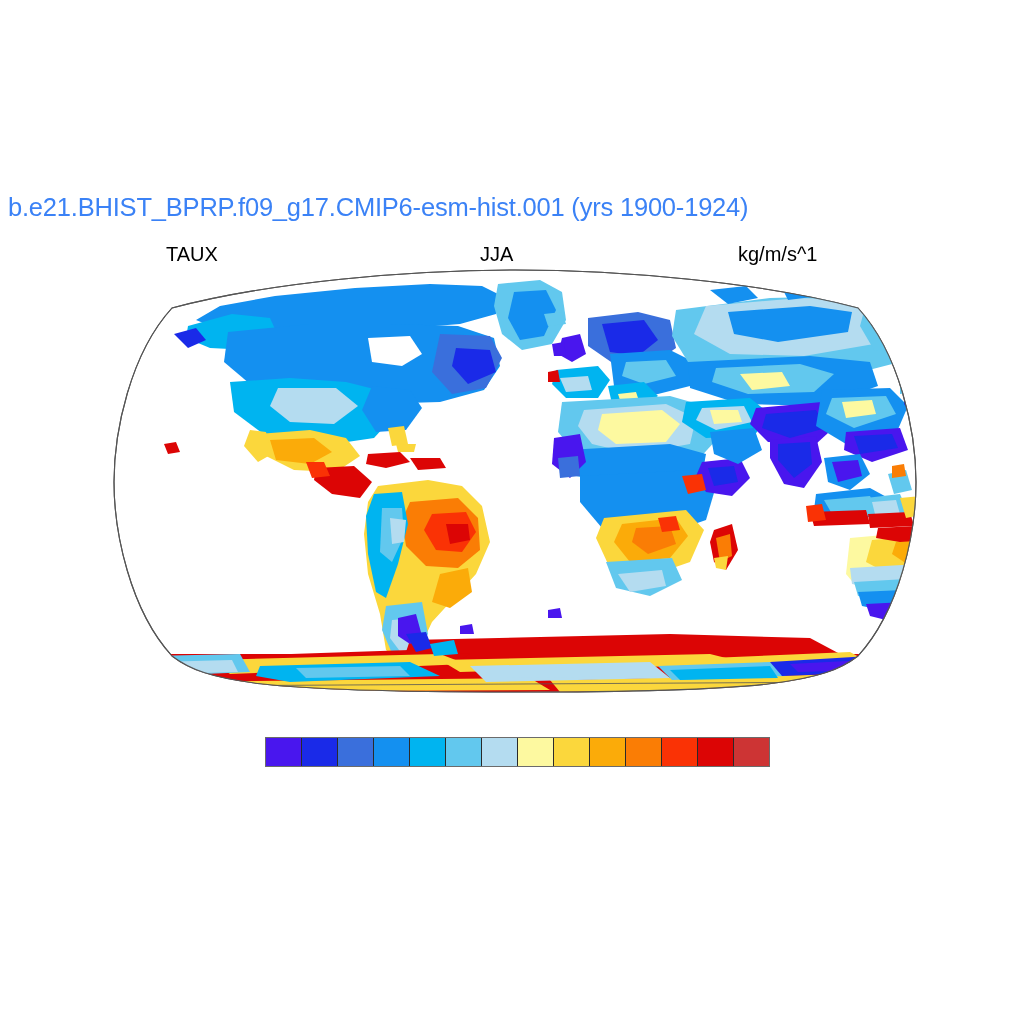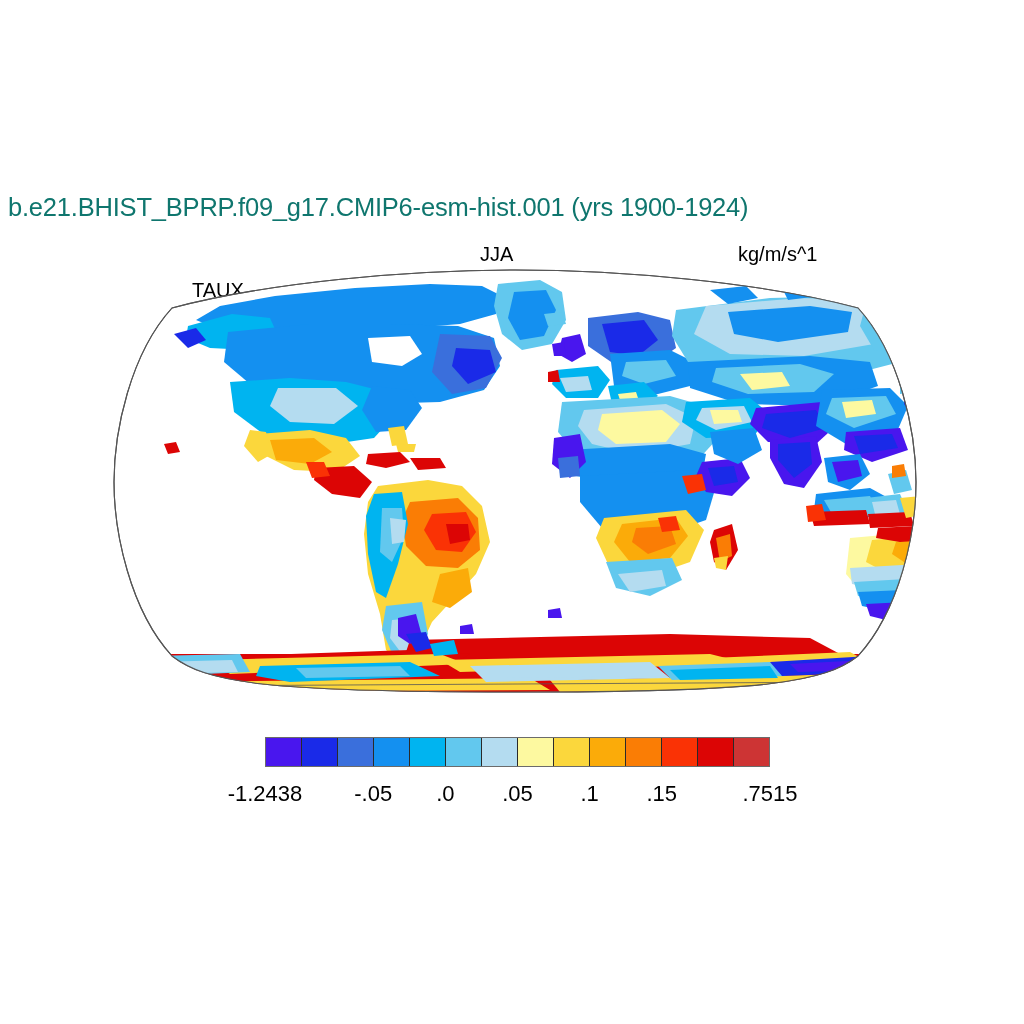--- a/index.html
+++ b/index.html
@@ -1,24 +1,24 @@
 <!DOCTYPE html>
 <html><head>
 <meta charset="utf-8">
 <style>
   html,body{margin:0;padding:0;background:#ffffff;}
   body{width:1024px;height:1024px;position:relative;overflow:hidden;
        font-family:"Liberation Sans","DejaVu Sans",sans-serif;color:#000;}
   #page{position:absolute;inset:0;}
 
   .title{position:absolute;left:8px;top:193px;width:1010px;
-         font-size:25.5px;letter-spacing:-0.2px;white-space:nowrap;color:#0f766e;}
+         font-size:25.5px;letter-spacing:-0.2px;white-space:nowrap;color:#3b82f6;}
 
   .sublabel{position:absolute;top:243px;font-size:20px;white-space:nowrap;color:#000;}
-  .sub-left{left:192px;margin-top:36px;}
+  .sub-left{left:166px;}
   .sub-mid{left:480px;}
   .sub-right{left:738px;}
 
   #mapwrap{position:absolute;left:110px;top:262px;width:810px;height:440px;}
   #mapsvg{display:block;width:810px;height:440px;}
 
   #cbar{position:absolute;left:265px;top:737px;width:505px;height:30px;
         display:flex;border:1px solid #6b6b6b;box-sizing:border-box;}
   #cbar .bin{flex:1 1 0;height:100%;border-right:1px solid #2a2a2a;box-sizing:border-box;}
   #cbar .bin:last-child{border-right:none;}
@@ -341,23 +341,14 @@
       <div class="bin" style="background: rgb(98, 200, 238);"></div>
       <div class="bin" style="background: rgb(180, 220, 240);"></div>
       <div class="bin" style="background: rgb(253, 249, 160);"></div>
       <div class="bin" style="background: rgb(251, 215, 60);"></div>
       <div class="bin" style="background: rgb(251, 171, 9);"></div>
       <div class="bin" style="background: rgb(250, 125, 5);"></div>
       <div class="bin" style="background: rgb(250, 50, 5);"></div>
       <div class="bin" style="background: rgb(220, 5, 5);"></div>
       <div class="bin" style="background: rgb(205, 52, 52);"></div>
     </div>
-  <div id="cticks">
-      <div class="tick" style="left: 115px;">-1.2438</div>
-      <div class="tick" style="left: 223.221px;">-.05</div>
-      <div class="tick" style="left: 295.336px;">.0</div>
-      <div class="tick" style="left: 367.5px;">.05</div>
-      <div class="tick" style="left: 439.664px;">.1</div>
-      <div class="tick" style="left: 511.778px;">.15</div>
-      <div class="tick" style="left: 620px;">.7515</div>
-    </div>
 
 </div>
 
 </body></html>

